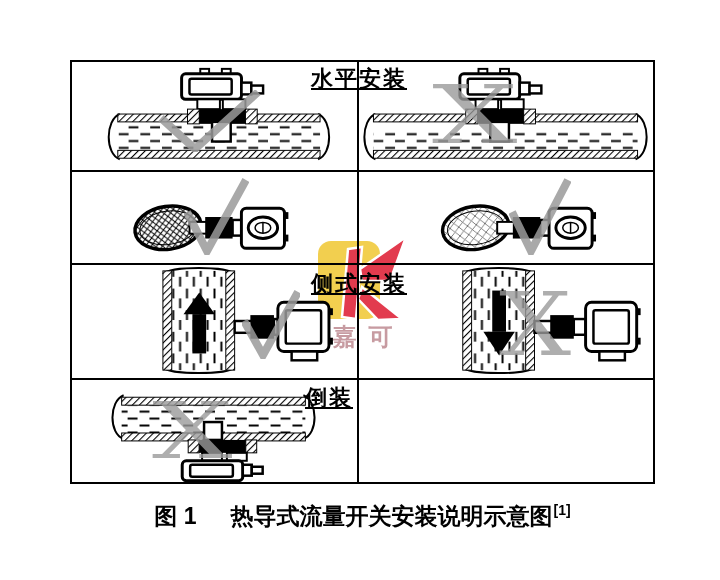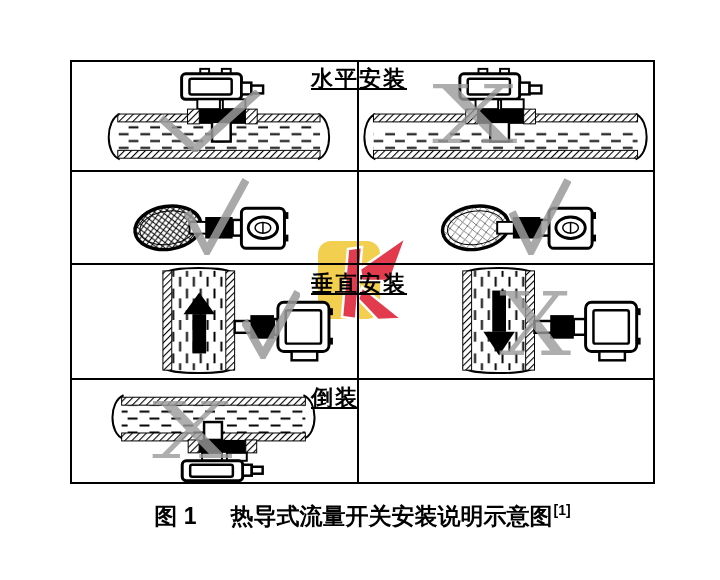--- a/index.html
+++ b/index.html
@@ -31,21 +31,21 @@
   .s25{fill:#fff;stroke:#000;stroke-width:2.5;}
   .s3{fill:#fff;stroke:#000;stroke-width:3;}
   .wall{fill:url(#hatch);stroke:#000;stroke-width:1;}
   .cap{fill:#fff;stroke:#000;stroke-width:2;}
   
   .row-label{
     position:absolute; z-index:5; font-size:22px; font-weight:bold; letter-spacing:2px;
     white-space:nowrap; color:#000;text-decoration:underline;
   }
   .lbl-center{left:287px; transform:translateX(-50%);}
-  .lbl-right{left:287px; transform:translateX(-100%);}
+  .lbl-right{left:281px; transform:translateX(-100%);}
   
   .cell-mark{position:absolute; z-index:4; pointer-events:none;}
   .cell-mark .mk-check,.cell-mark .mk-cross{display:none;}
   .cell-mark.mark-check .mk-check{display:block; width:100%; height:100%;}
   .mk-check polyline{fill:none; stroke:var(--mark-grey,#9A9A9A); stroke-width:8; opacity:.85;}
   .cell-mark.mark-cross .mk-cross{
     display:block; font-family:"DejaVu Serif","Liberation Serif",serif;
     color:var(--mark-grey,#9A9A9A); opacity:.8; line-height:1; transform-origin:center;
   }
   
@@ -92,20 +92,21 @@
 
 <div class="fig-table">
 
   <div class="wm">
     <svg width="90" height="84" viewBox="0 0 90 84">
       <rect x="0" y="4" width="62" height="78" rx="13" class="logo-yellow"></rect>
       <polygon class="logo-red" points="30,12 44,10 38,82 24,80"></polygon>
       <polygon class="logo-red" points="42,32 88,0 72,44 44,44"></polygon>
       <polygon class="logo-red" points="44,50 84,82 60,83 40,62"></polygon>
     </svg>
+    <div class="brand-text">嘉可</div>
   </div>
 
   <div class="grid">
 
     <div class="cell c-left row1">
       <svg class="diagram" viewBox="0 0 287 110">
         <path class="cap" d="M47,53 C32,59 32,94 47,99"></path>
         <path class="cap" d="M249,53 C264,59 264,94 249,99"></path>
         <rect x="45" y="61" width="206" height="29" fill="url(#dashH)"></rect>
         <rect x="45" y="53" width="206" height="8" class="wall"></rect>
@@ -276,19 +277,19 @@
       <div class="cell-mark mark-cross" style="left:98px;top:12px;width:80px;height:70px;">
 
         <div class="mk-cross" style="font-size:78px;transform:scaleX(1.45);">X</div>
       </div>
     </div>
 
     <div class="cell r4 row4"></div>
   </div>
 
   <div class="row-label lbl-center" style="top:2px;">水平安装</div>
-  <div class="row-label lbl-center" style="top:207px;">垂直安装</div>
+  <div class="row-label lbl-center" style="top:207px;">侧式安装</div>
   <div class="row-label lbl-right" style="top:321px;">倒装</div>
 </div>
 
 <div class="caption">
   <span class="fig-no">图 1</span><span>热导式流量开关安装说明示意图</span><span class="ref">[1]</span>
 </div>
 
 </body></html>

